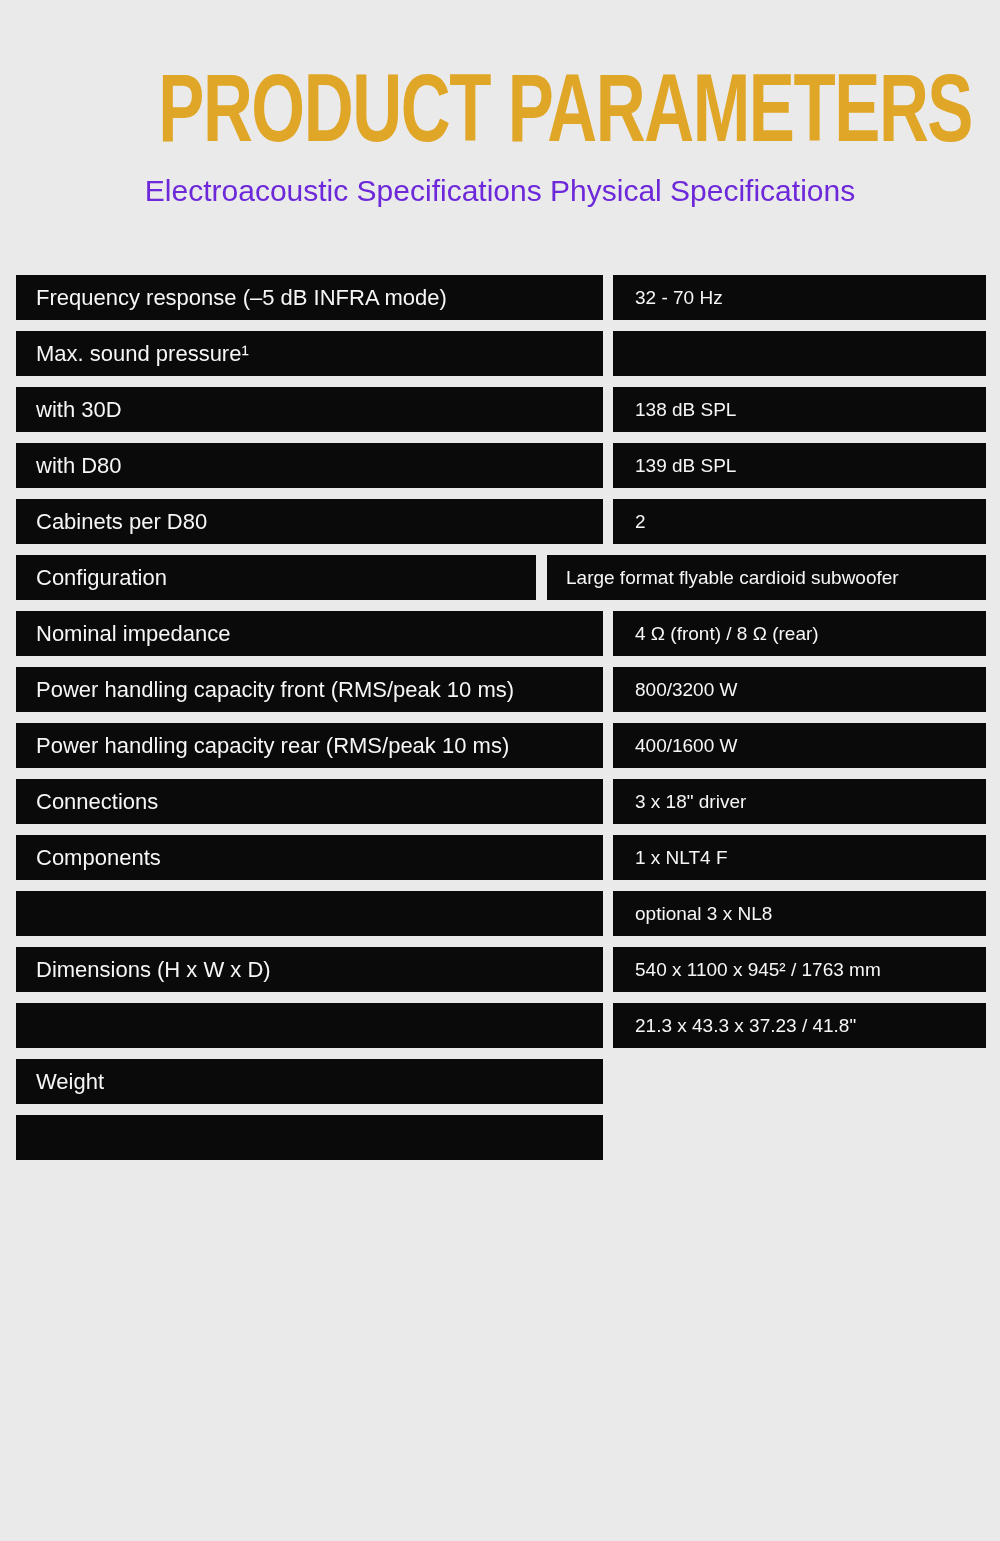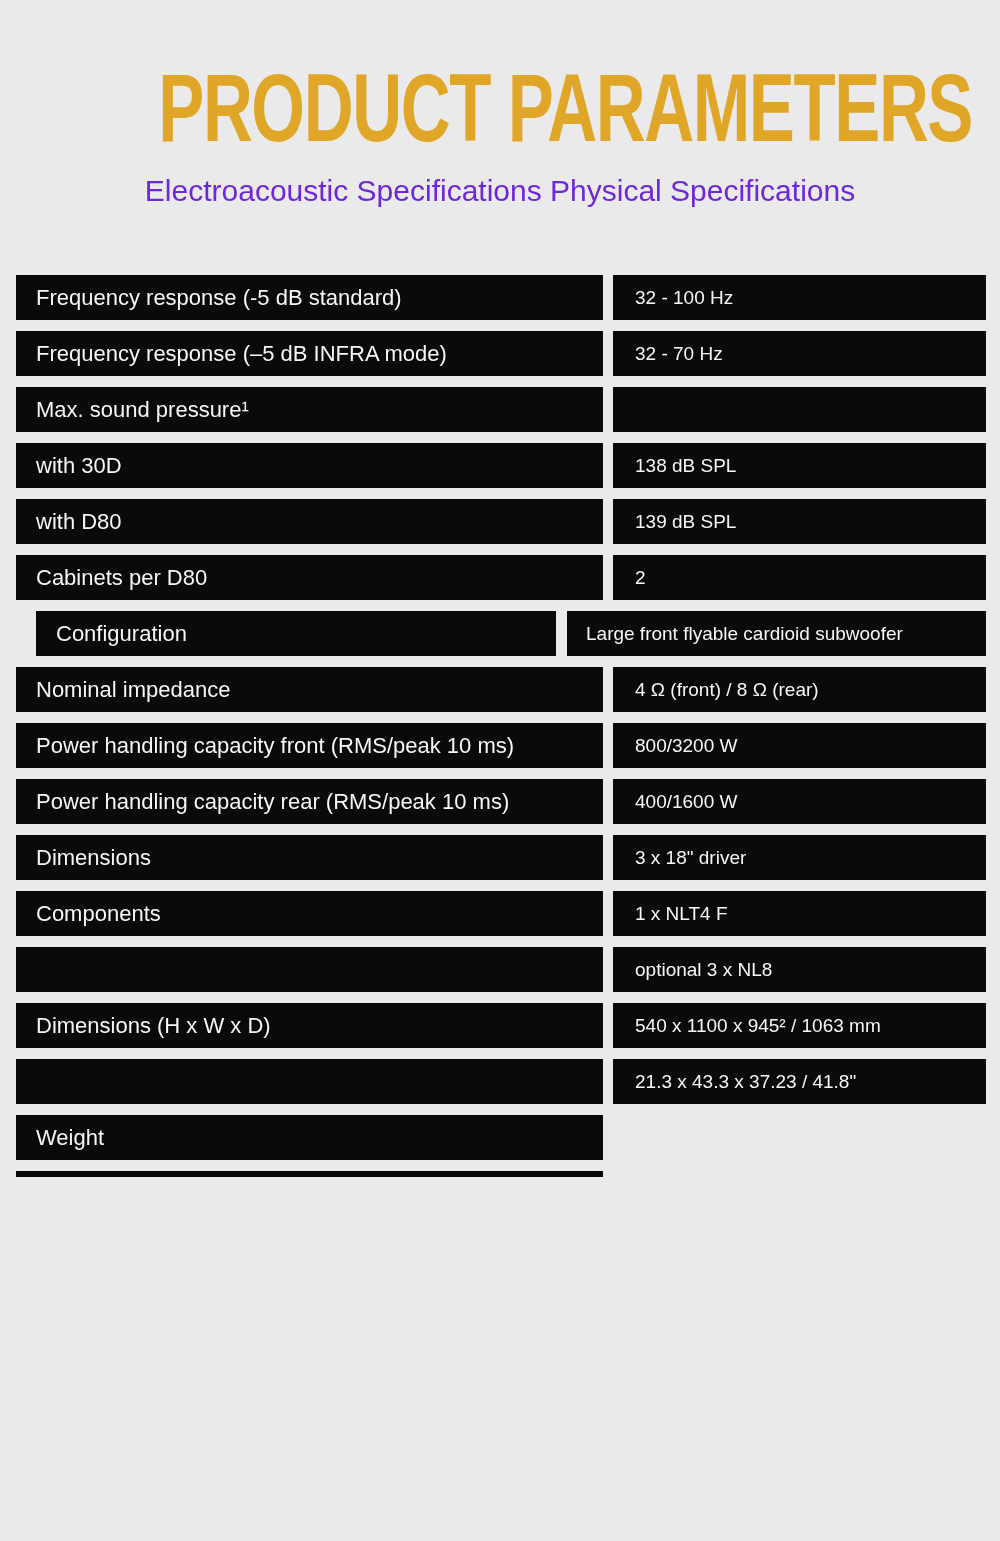--- a/index.html
+++ b/index.html
@@ -77,39 +77,35 @@
   }
   .value-cell {
     flex: 1 1 auto;
     font-size: 19px;
     padding-left: 22px;
   }
   .spec-row.wide .label-cell {
     width: 520px;
     flex: 0 0 520px;
   }
-  .spec-row.wide { gap: 11px; margin-left: 20px; }
+  .spec-row.wide { gap: 11px; }
   .spec-row.wide .value-cell { padding-left: 19px; }
 </style>
 </head>
 <body>
 
 <div class="page">
 
   <div class="title-wrap title-top">
     <span class="big-title">PRODUCT PARAMETERS</span>
   </div>
 
   <div class="subtitle">Electroacoustic Specifications Physical Specifications</div>
 
   <div class="spec-table" id="spec-table">
-      <div class="spec-row">
-        <div class="cell label-cell">Frequency response (-5 dB standard)</div>
-        <div class="cell value-cell">32 - 100 Hz</div>
-      </div>
       <div class="spec-row">
         <div class="cell label-cell">Frequency response (–5 dB INFRA mode)</div>
         <div class="cell value-cell">32 - 70 Hz</div>
       </div>
       <div class="spec-row">
         <div class="cell label-cell">Max. sound pressure¹</div>
         <div class="cell value-cell"></div>
       </div>
       <div class="spec-row">
         <div class="cell label-cell">with 30D</div>
@@ -118,49 +114,49 @@
       <div class="spec-row">
         <div class="cell label-cell">with D80</div>
         <div class="cell value-cell">139 dB SPL</div>
       </div>
       <div class="spec-row">
         <div class="cell label-cell">Cabinets per D80</div>
         <div class="cell value-cell">2</div>
       </div>
       <div class="spec-row wide">
         <div class="cell label-cell">Configuration</div>
-        <div class="cell value-cell">Large front flyable cardioid subwoofer</div>
+        <div class="cell value-cell">Large format flyable cardioid subwoofer</div>
       </div>
       <div class="spec-row">
         <div class="cell label-cell">Nominal impedance</div>
         <div class="cell value-cell">4 Ω (front) / 8 Ω (rear)</div>
       </div>
       <div class="spec-row">
         <div class="cell label-cell">Power handling capacity front (RMS/peak 10 ms)</div>
         <div class="cell value-cell">800/3200 W</div>
       </div>
       <div class="spec-row">
         <div class="cell label-cell">Power handling capacity rear (RMS/peak 10 ms)</div>
         <div class="cell value-cell">400/1600 W</div>
       </div>
       <div class="spec-row">
-        <div class="cell label-cell">Dimensions</div>
+        <div class="cell label-cell">Connections</div>
         <div class="cell value-cell">3 x 18" driver</div>
       </div>
       <div class="spec-row">
         <div class="cell label-cell">Components</div>
         <div class="cell value-cell">1 x NLT4 F</div>
       </div>
       <div class="spec-row">
         <div class="cell label-cell"></div>
         <div class="cell value-cell">optional 3 x NL8</div>
       </div>
       <div class="spec-row">
         <div class="cell label-cell">Dimensions (H x W x D)</div>
-        <div class="cell value-cell">540 x 1100 x 945² / 1063 mm</div>
+        <div class="cell value-cell">540 x 1100 x 945² / 1763 mm</div>
       </div>
       <div class="spec-row">
         <div class="cell label-cell"></div>
         <div class="cell value-cell">21.3 x 43.3 x 37.23 / 41.8"</div>
       </div>
       <div class="spec-row">
         <div class="cell label-cell">Weight</div>
       </div>
       <div class="spec-row">
         <div class="cell label-cell"></div>

